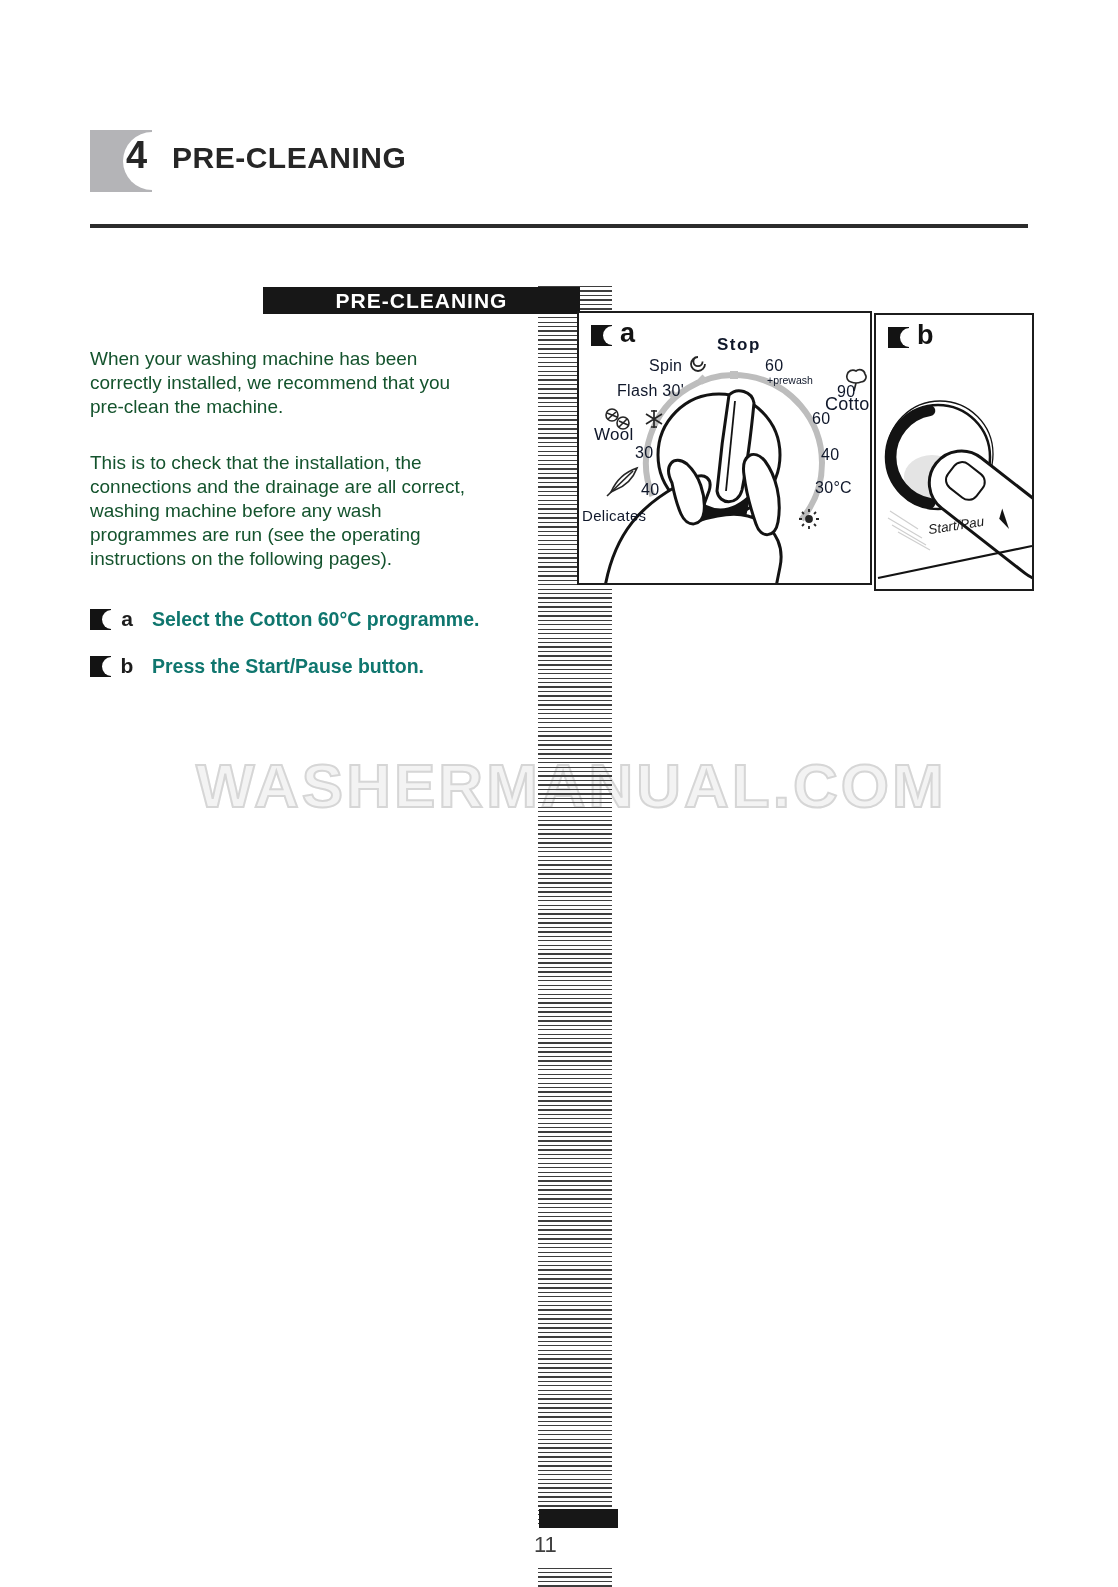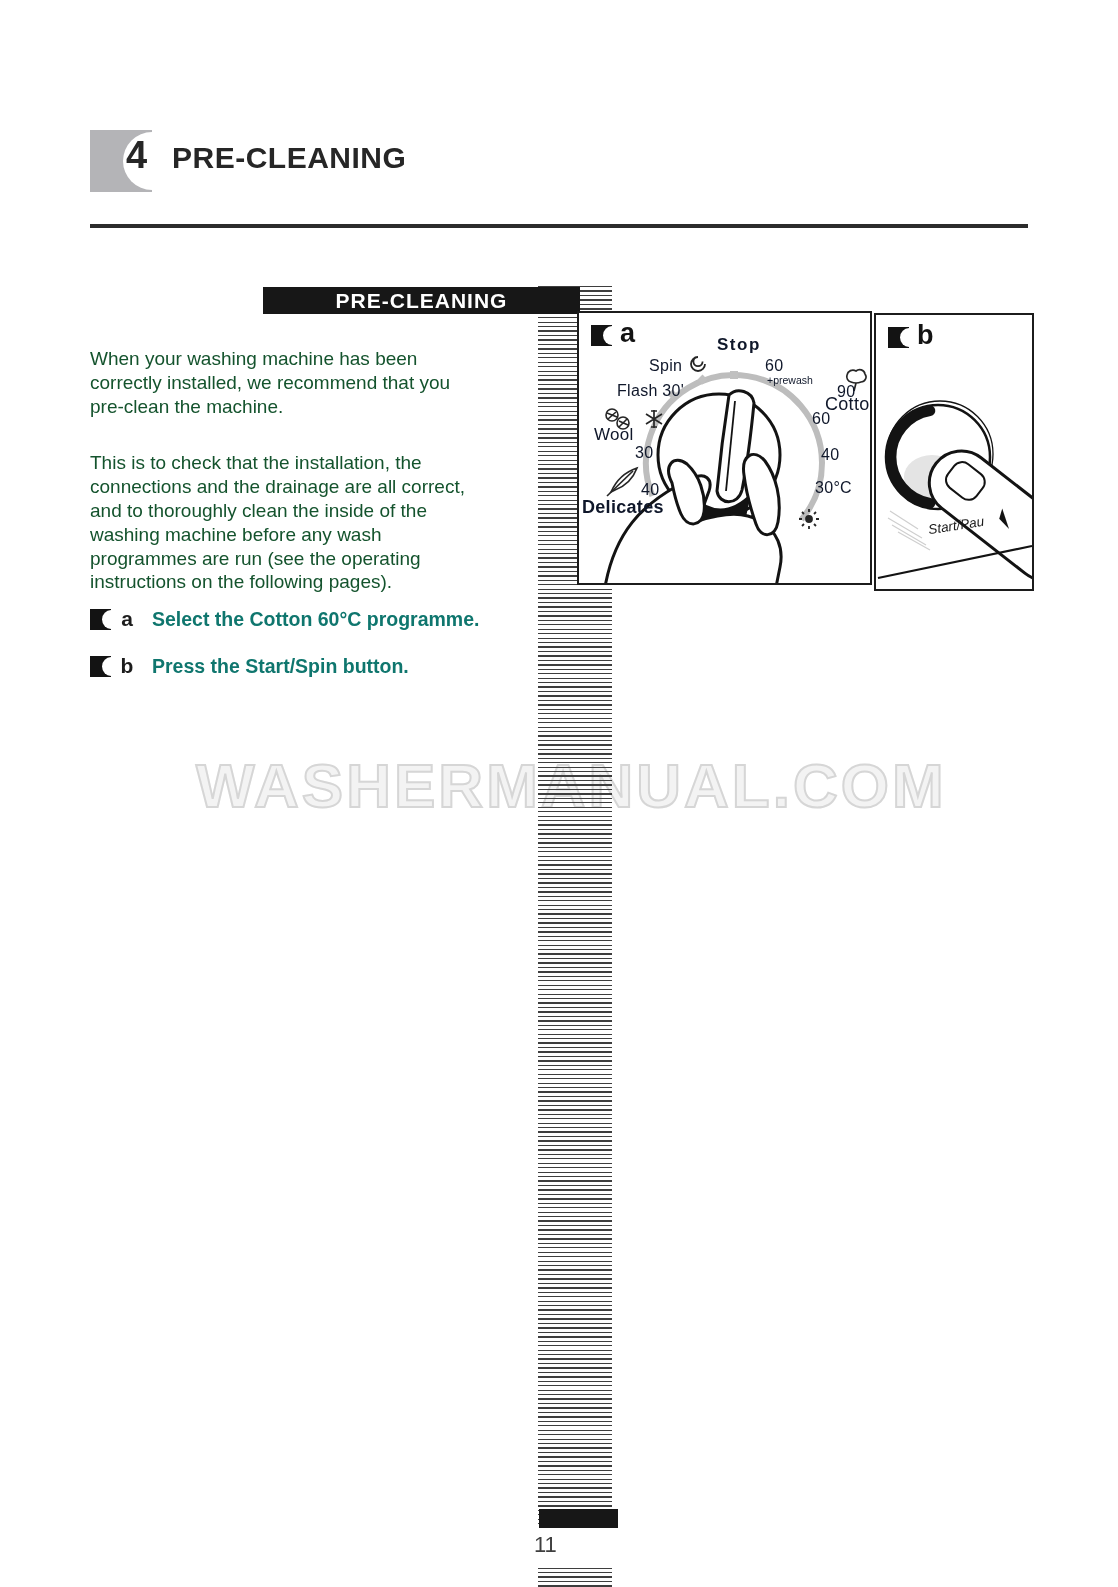--- a/index.html
+++ b/index.html
@@ -104,36 +104,35 @@
 
   <div class="body-col">
     <div class="para">
       <div>When your washing machine has been</div>
       <div>correctly installed, we recommend that you</div>
       <div>pre-clean the machine.</div>
     </div>
     <div class="para">
       <div>This is to check that the installation, the</div>
       <div>connections and the drainage are all correct,</div>
-      <div>and to thoroughly clean the inside of the</div>
       <div>washing machine before any wash</div>
       <div>programmes are run (see the operating</div>
       <div>instructions on the following pages).</div>
     </div>
   </div>
 
   <div class="step-row" style="top:607px;">
     <span class="notch-marker"></span>
     <span class="step-letter">a</span>
     <span class="step-text">Select the Cotton 60°C programme.</span>
   </div>
   <div class="step-row" style="top:654px;">
     <span class="notch-marker"></span>
     <span class="step-letter">b</span>
-    <span class="step-text">Press the Start/Spin button.</span>
+    <span class="step-text">Press the Start/Pause button.</span>
   </div>
 
   <div class="figure fig-a">
     <svg class="fig-svg" width="291" height="270" viewBox="0 0 291 270">
 
       <path d="M 73.4 183 A 88 88 0 1 1 222.4 206.6" fill="none" stroke="#bdbdbd" stroke-width="6"></path>
 
       <rect x="151" y="58" width="8" height="8" fill="#c0c0c0"></rect>
       <rect x="120" y="63" width="7" height="7" fill="#c0c0c0" transform="rotate(45 123.5 66.5)"></rect>
       <rect x="90" y="78" width="7" height="7" fill="#c0c0c0" transform="rotate(45 93.5 81.5)"></rect>
@@ -183,21 +182,21 @@
     <span class="lbl lbl-small" style="left:188px; top:61px;">+prewash</span>
     <span class="lbl" style="left:38px; top:69px;">Flash 30'</span>
     <span class="lbl" style="left:218px; top:70px;margin-left:40px;">90</span>
     <span class="lbl" style="left:246px; top:81px; font-size:18px;">Cotton</span>
     <span class="lbl" style="left:233px; top:97px;">60</span>
     <span class="lbl" style="left:15px; top:112px; font-size:17px;">Wool</span>
     <span class="lbl" style="left:56px; top:131px;">30</span>
     <span class="lbl" style="left:242px; top:133px;">40</span>
     <span class="lbl" style="left:62px; top:168px;">40</span>
     <span class="lbl" style="left:236px; top:166px;">30°C</span>
-    <span class="lbl" style="left:3px; top:184px; font-size:18px;font-weight:bold;">Delicates</span>
+    <span class="lbl" style="left:3px; top:194px; font-size:15px;">Delicates</span>
   </div>
 
   <div class="figure fig-b">
     <svg class="fig-svg" width="156" height="274" viewBox="0 0 156 274">
 
       <g stroke="#cfcfcf" stroke-width="1.2">
         <path d="M 14 196 L 42 214 M 12 203 L 46 223 M 16 210 L 50 230 M 22 217 L 54 235"></path>
       </g>
 
       <circle cx="64" cy="139" r="53" fill="none" stroke="#131313" stroke-width="1.3"></circle>

